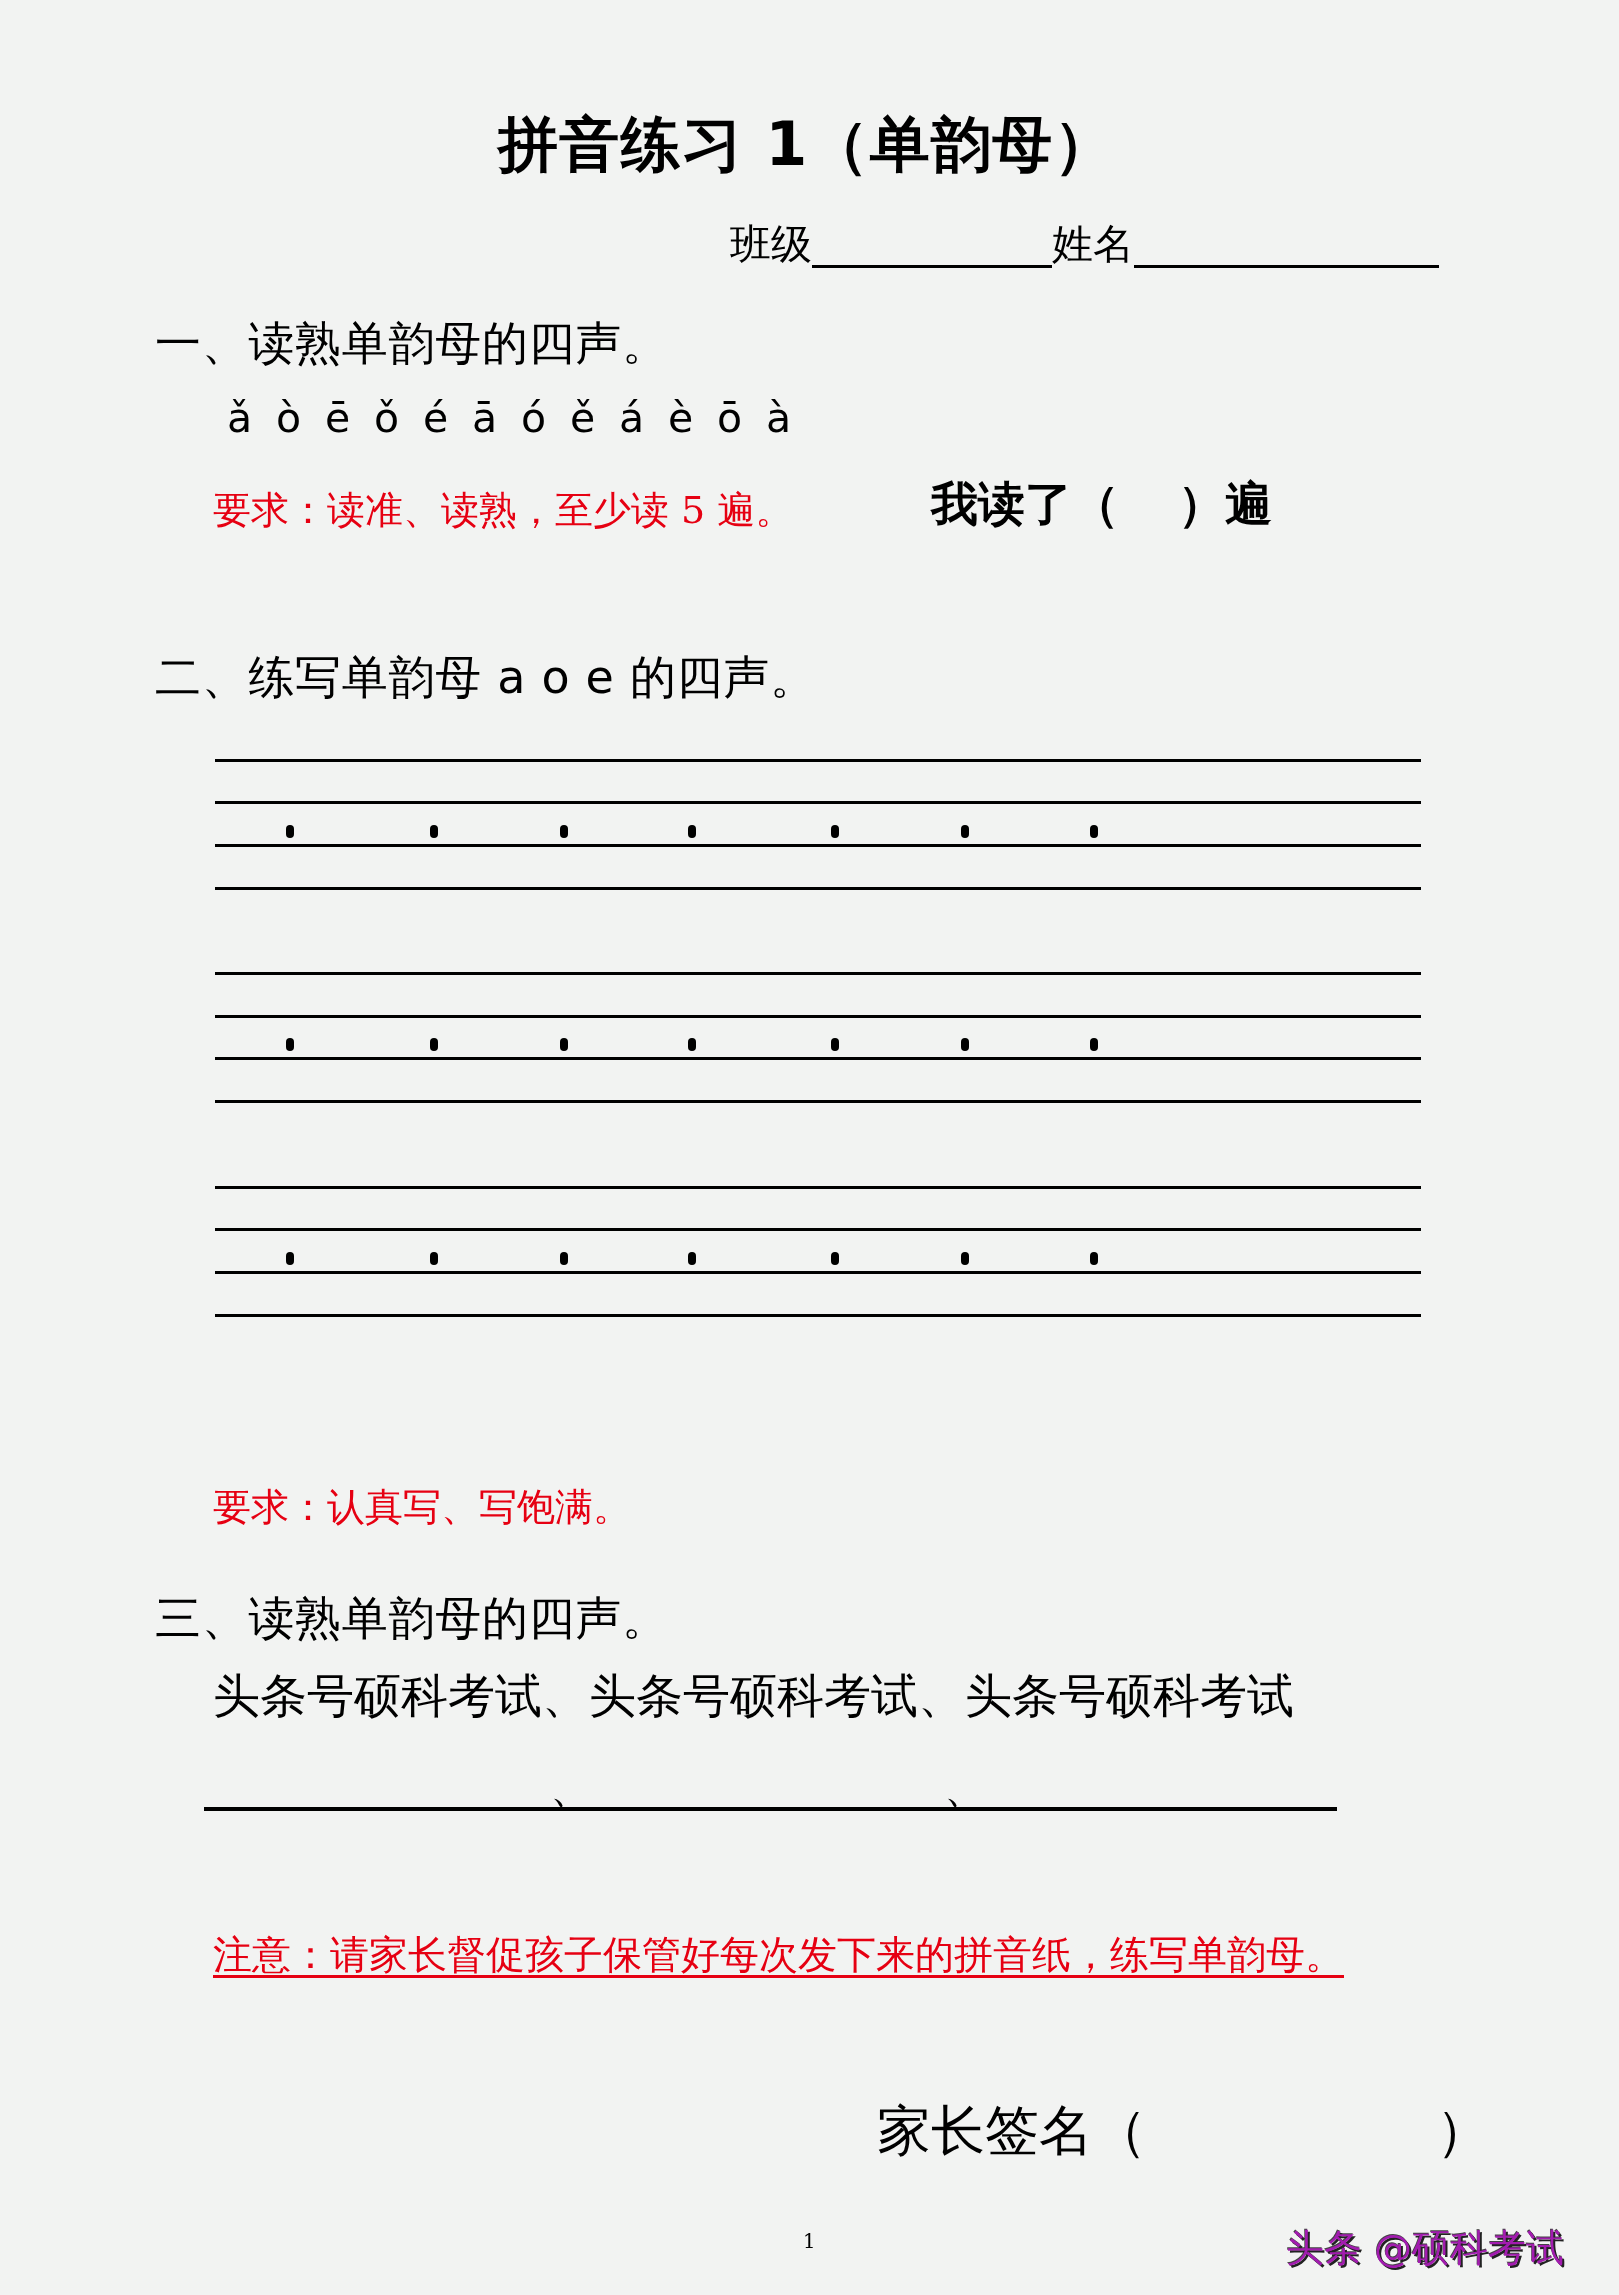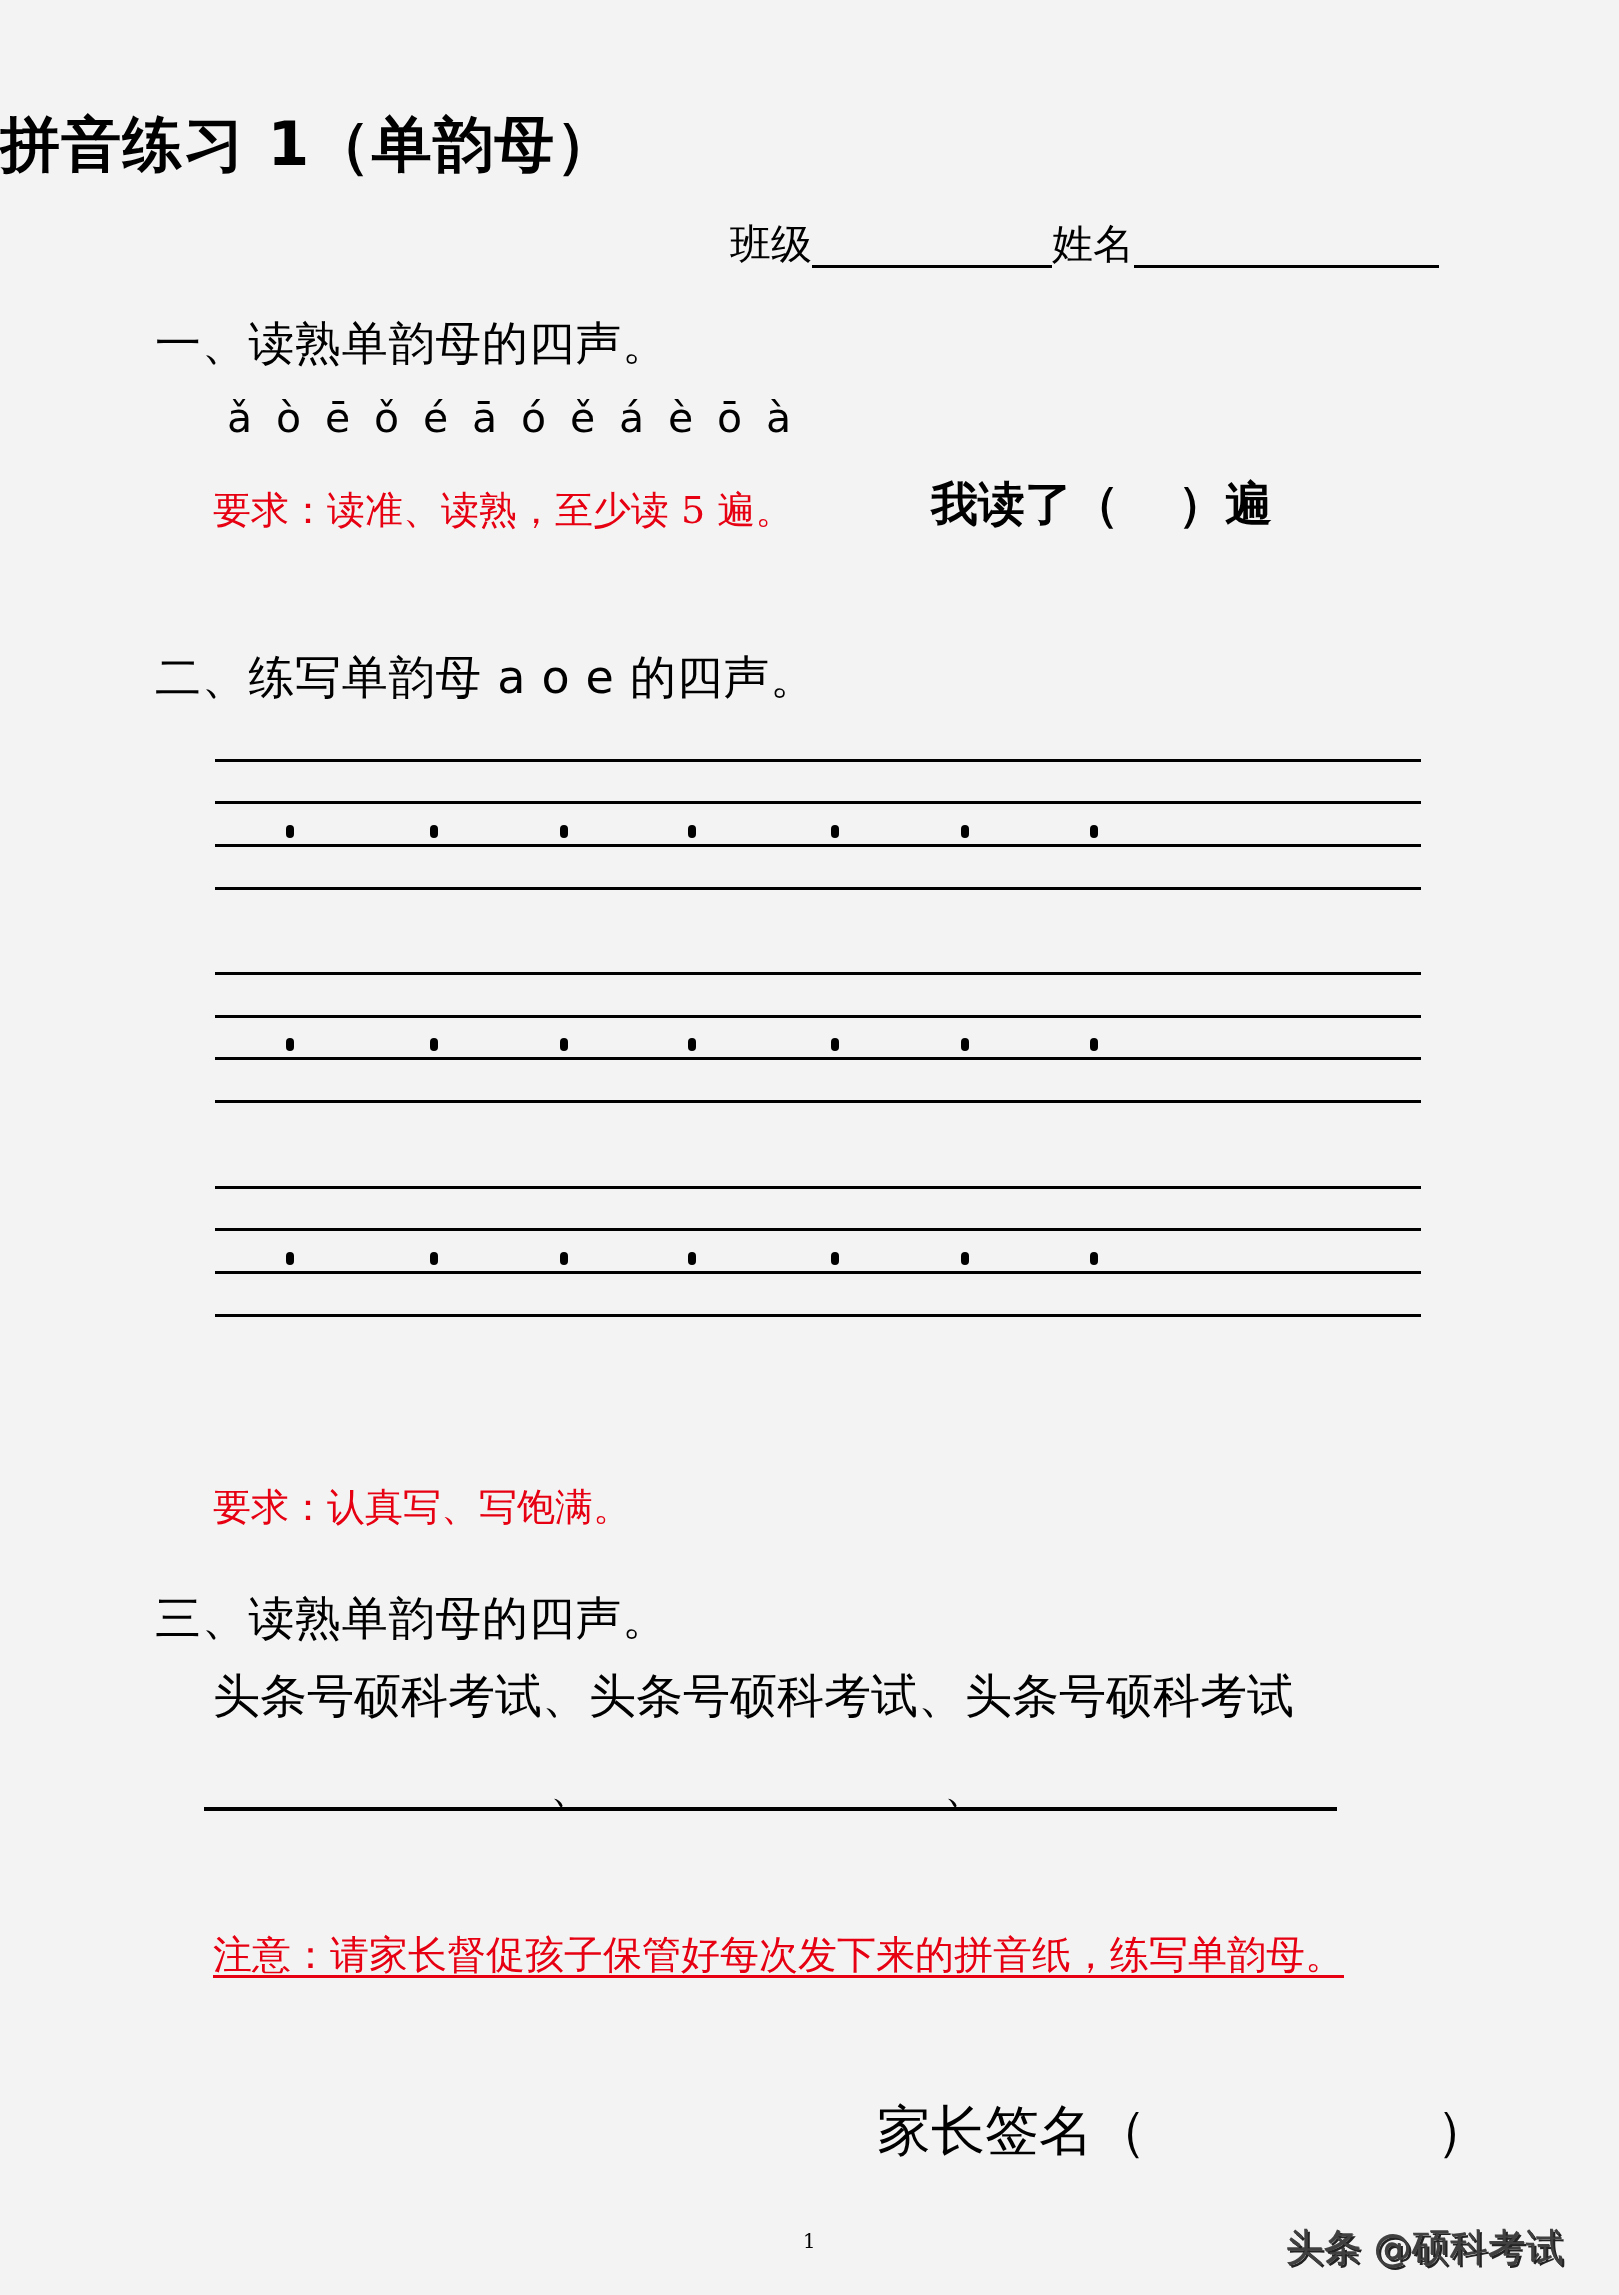--- a/index.html
+++ b/index.html
@@ -3,21 +3,21 @@
 <meta charset="utf-8">
 <style>
   html, body { margin:0; padding:0; }
   body {
     width:1620px; height:2295px; position:relative; overflow:hidden;
     background:#f2f3f2; color:#000;
     font-family:"DejaVu Serif", "Liberation Serif", serif;
   }
   .abs { position:absolute; white-space:nowrap; }
   .title {
-    left:0; width:1613px; top:105px; 
+    left:0; width:1613px; top:105px; text-align:center;
     font-family:"DejaVu Sans", "Liberation Sans", sans-serif;
     font-weight:bold; font-size:60px; letter-spacing:1.3px;
   }
   .meta { top:217px; left:730px; font-size:41px; display:flex; align-items:flex-end; }
   .meta .blank { display:inline-block; border-bottom:3.3px solid #000; height:39px; margin-bottom:3.9px; }
   .section-head {
     font-family:"DejaVu Sans", "Liberation Sans", sans-serif;
     font-size:46px; left:155px; letter-spacing:0.7px;
   }
   .pinyin-row { top:394px; left:227px; font-size:41px; font-family:"DejaVu Sans", "Liberation Sans", sans-serif; }
@@ -26,21 +26,21 @@
   .read-count { top:473px; left:931px; font-size:47px;font-weight:bold; }
   .name-sample { top:1665px; left:213px; font-size:47px; }
   .name-sample .u { text-decoration-thickness:2.6px; text-underline-offset:5.3px; }
   .name-blank { left:204px; top:1807px; width:1133px; height:3.9px; background:#000; }
   .name-comma { font-size:42px; top:1760px; }
   .notice { top:1928px; left:213px; font-size:39px; color:#e60012;
     text-decoration:underline; text-decoration-thickness:2.6px; text-underline-offset:6.6px; }
   .sign { top:2095px; left:877px; font-size:54px; }
   .page-num { top:2230px; left:803px; font-size:19.7px; }
   .watermark {
-    top:2223px; left:1286px; font-size:38px; color:#404040;
+    top:2223px; left:1286px; font-size:38px; color:#a21caf;
     font-family:"DejaVu Sans", "Liberation Sans", sans-serif;
     text-shadow: 2px 2px 0 #222, -0.7px -0.7px 0 #444;
   }
 </style>
 </head>
 <body>
 
 <div class="abs title">拼音练习 1（单韵母）</div>
 
 <div class="abs meta">

